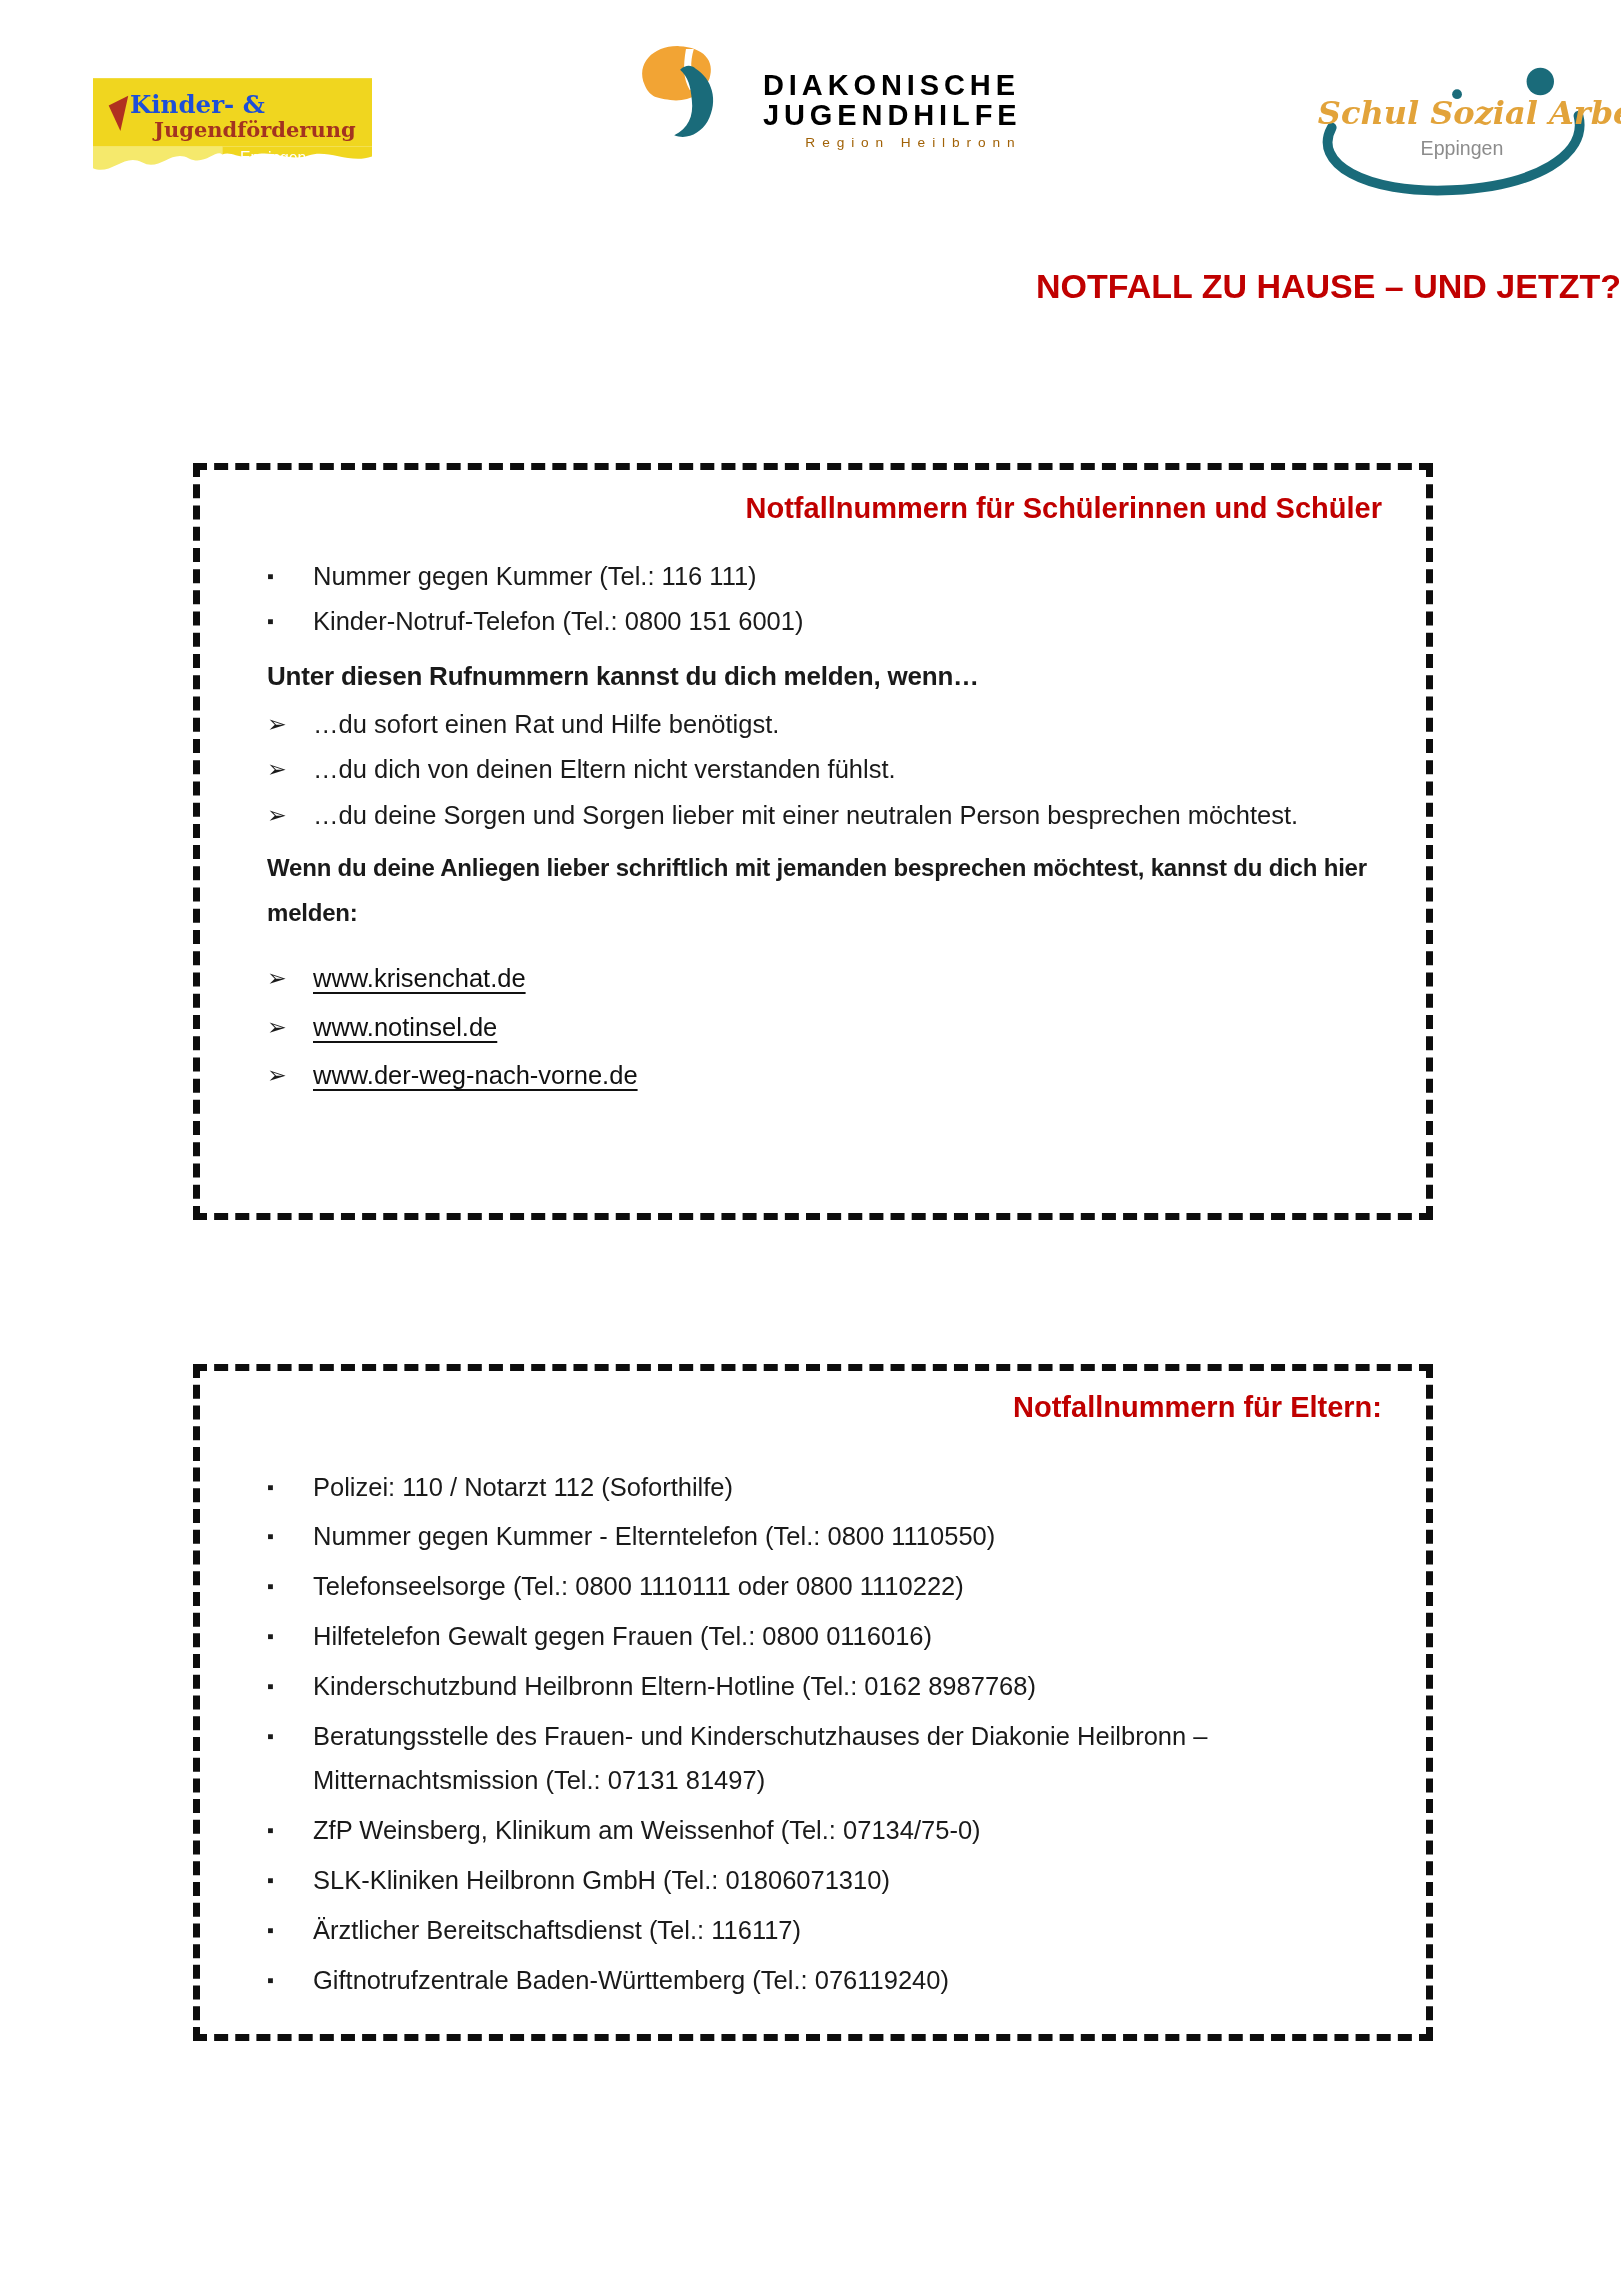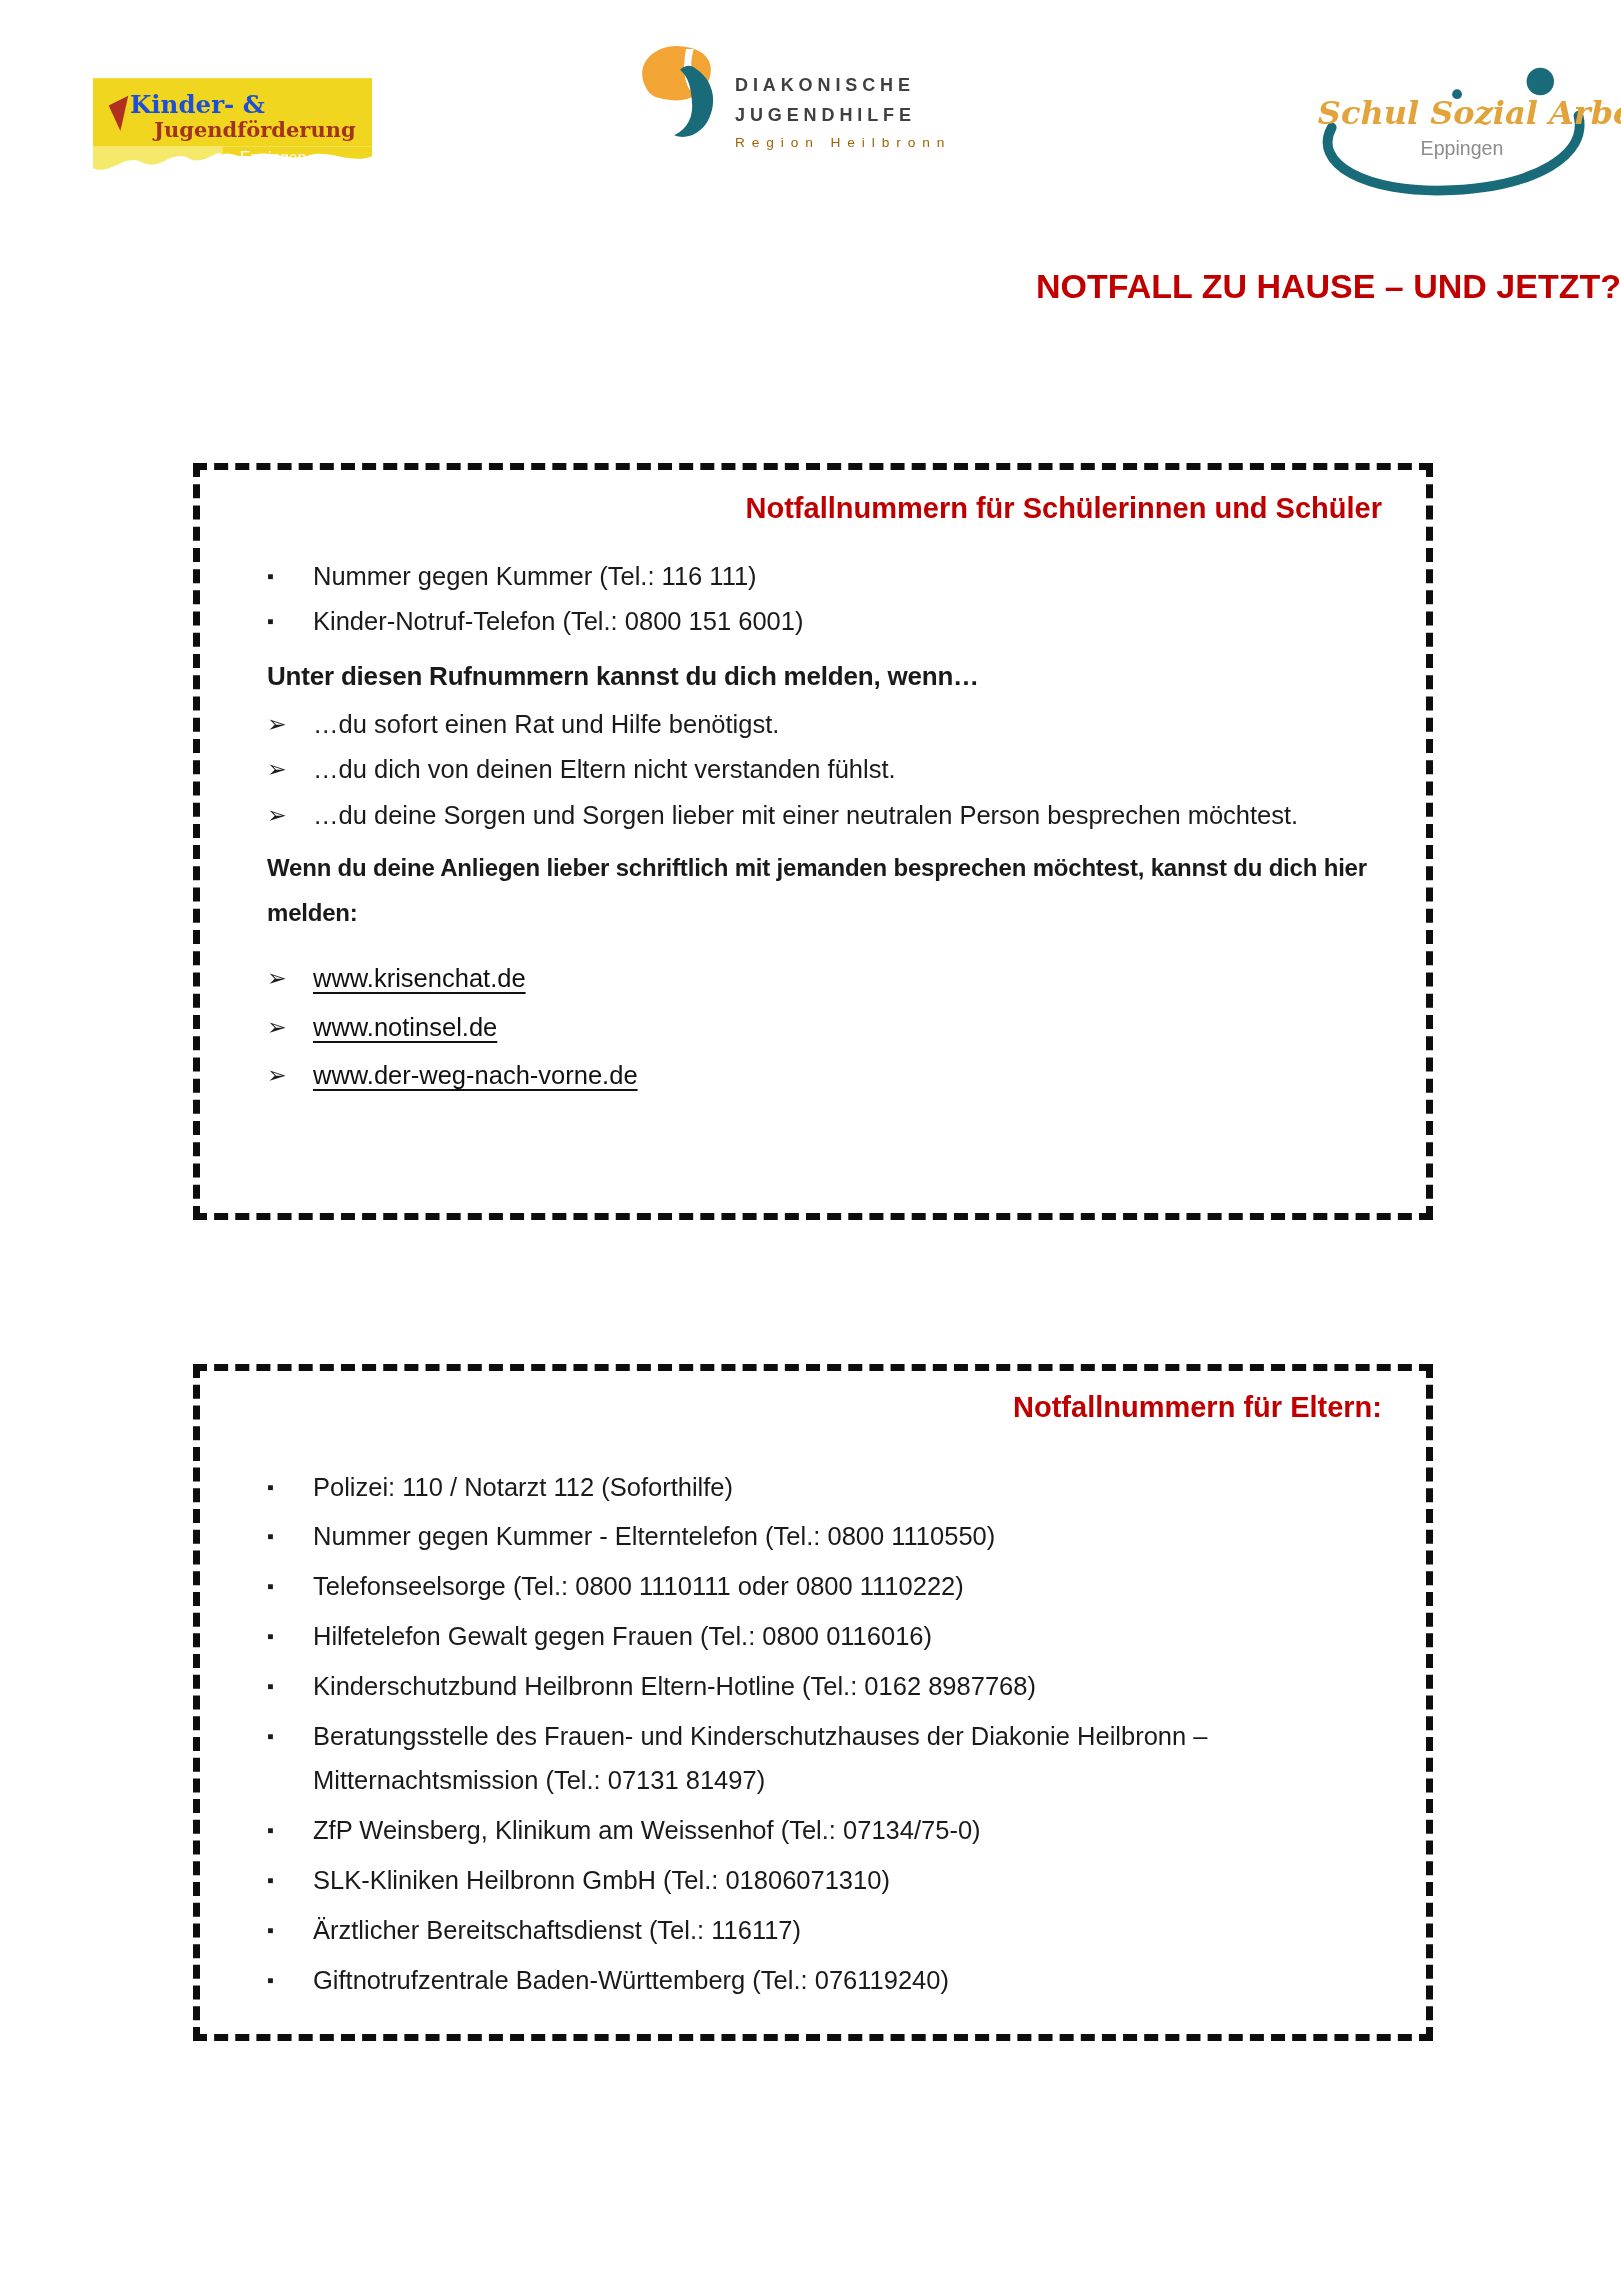--- a/index.html
+++ b/index.html
@@ -10,21 +10,21 @@
   .logo { position:absolute; }
   .logo-kjf { left:93px; top:78px; width:279px; height:108px; }
   .logo-kjf .l-svg { position:absolute; left:0; top:0; }
   .kjf-line1 { position:absolute; left:37px; top:11.8px; font-family:"DejaVu Serif", serif; font-weight:bold; font-size:24.5px; color:#1d4ed8; }
   .kjf-line2 { position:absolute; left:61px; top:39px; font-family:"DejaVu Serif", serif; font-weight:bold; font-size:21px; color:#A33320; }
   .kjf-line3 { position:absolute; left:147px; top:71px; font-size:15.7px; color:#ffffff; }
 
   .logo-djh { left:635px; top:41px; width:323px; height:123px; }
   .logo-djh .l-svg { position:absolute; left:0; top:0; }
   .djh-text { position:absolute; left:100px; top:29px; }
-  .djh-line1, .djh-line2 { font-weight:bold; font-size:18px; letter-spacing:4.9px; color:#404040; line-height:30px; }
+  .djh-line1, .djh-line2 { font-weight:bold; font-size:29px; letter-spacing:4.9px; color:#000000; line-height:30px;margin-left:28px; }
   .djh-line3 { font-size:13.7px; letter-spacing:6.9px; color:#a16207; margin-top:4.9px;text-align:right; }
 
   .logo-ssa { left:1286px; top:57px; width:299px; height:142px;margin-left:24px; }
   .logo-ssa .l-svg { position:absolute; left:0; top:0; }
   .ssa-line1 { position:absolute; left:7.8px; top:37px; width:274px; text-align:center; font-family:"DejaVu Serif", serif; font-style:italic; font-weight:bold; font-size:32px; color:#E2A33A; white-space:nowrap; }
   .ssa-line2 { position:absolute; left:59px; top:80px; width:186px; text-align:center; font-size:19.6px; color:#8C8C8C; }
 
   
   .doc-title { position:absolute; left:0; top:267px; width:100%; text-align:right; font-size:34px; font-weight:bold; color:#C00000; }
   .doc-subtitle { position:absolute; left:0; top:331px; width:100%; text-align:center; font-size:37px; font-weight:bold; color:#111111; }

